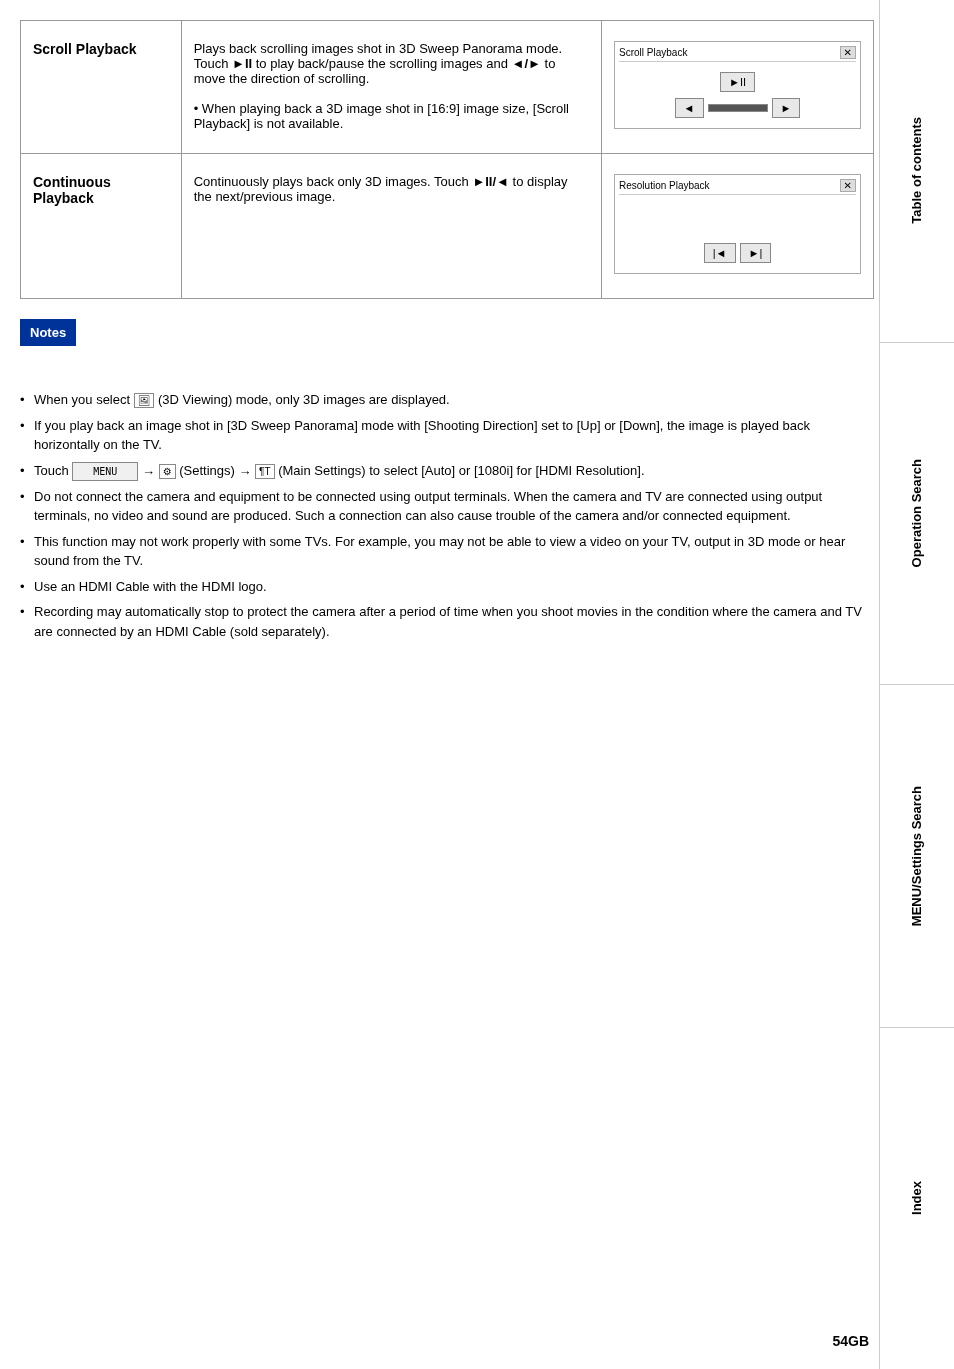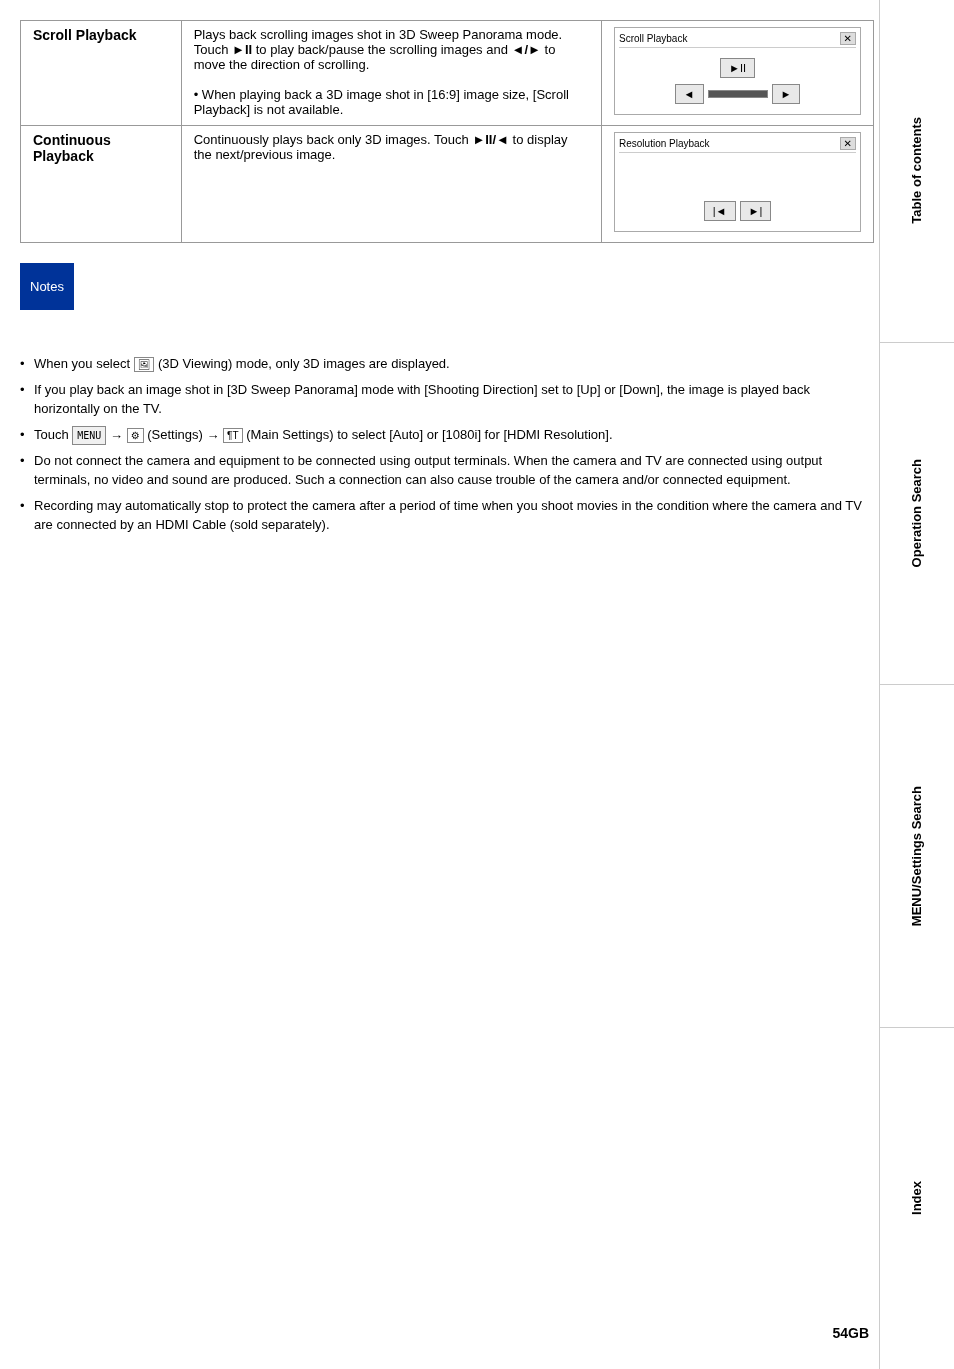--- a/index.html
+++ b/index.html
@@ -21,21 +21,21 @@
     
     .feature-table {
       width: 100%;
       border-collapse: collapse;
       border: 1px solid #999;
       margin-bottom: 20px;
     }
 
     .feature-table td {
       border: 1px solid #999;
-      padding: 6px 12px;
+      padding: 20px 12px;
       vertical-align: top;
     }
 
     .feature-name {
       font-weight: bold;
       font-size: 14px;
       width: 130px;
       min-width: 130px;
     }
 
@@ -108,23 +108,23 @@
     }
 
     
     .notes-section {
       margin-top: 10px;
     }
 
     .notes-badge {
       background: #003399;
       color: #fff;
-      font-weight: normal;
+      font-weight: bold;
       font-size: 13px;
-      padding: 16px 10px;
+      padding: 6px 10px;
       display: inline-block;
       margin-bottom: 8px;
     }
 
     .notes-list {
       list-style: none;
       padding: 0;
       margin-top: 36px;
     }
 
@@ -173,42 +173,42 @@
       font-size: 13px;
       font-weight: bold;
       text-align: center;
       line-height: 1.3;
       color: #000;
     }
 
     
     .page-number {
       position: absolute;
-      bottom: 28px;
+      bottom: 20px;
       right: 85px;
       font-size: 14px;
       font-weight: bold;
       margin-top: 41px;
     }
 
     
     .cont-mock-body {
       display: flex;
       flex-direction: column;
       align-items: center;
       justify-content: flex-end;
       padding: 16px 6px 6px 6px;
       gap: 6px;
       min-height: 70px;
     }
 
     .kbd {
       border: 1px solid #888;
       background: #f0f0f0;
-      padding: 1px 4px;
+      padding: 1px 20px;
       font-size: 10px;
       font-family: monospace;
       display: inline-block;
     }
   </style>
 </head>
 <body>
 
 <div class="main-content">
 
@@ -268,20 +268,22 @@
     </tbody>
   </table>
 
   <div class="notes-section">
     <div class="notes-badge">Notes</div>
     <ul class="notes-list">
       <li>When you select <span style="border:1px solid #888; padding:1px 3px; font-size:10px;">🖼</span> (3D Viewing) mode, only 3D images are displayed.</li>
       <li>If you play back an image shot in [3D Sweep Panorama] mode with [Shooting Direction] set to [Up] or [Down], the image is played back horizontally on the TV.</li>
       <li>Touch <span class="kbd">MENU</span> → <span style="border:1px solid #888; padding:1px 3px; font-size:10px;">⚙</span> (Settings) → <span style="border:1px solid #888; padding:1px 3px; font-size:10px;">¶T</span> (Main Settings) to select [Auto] or [1080i] for [HDMI Resolution].</li>
       <li>Do not connect the camera and equipment to be connected using output terminals. When the camera and TV are connected using output terminals, no video and sound are produced. Such a connection can also cause trouble of the camera and/or connected equipment.</li>
+      <li>This function may not work properly with some TVs. For example, you may not be able to view a video on your TV, output in 3D mode or hear sound from the TV.</li>
+      <li>Use an HDMI Cable with the HDMI logo.</li>
       <li>Recording may automatically stop to protect the camera after a period of time when you shoot movies in the condition where the camera and TV are connected by an HDMI Cable (sold separately).</li>
     </ul>
   </div>
 
 </div>
 
 <div class="page-number">54GB</div>
 
 <div class="right-sidebar">
   <div class="sidebar-section">

